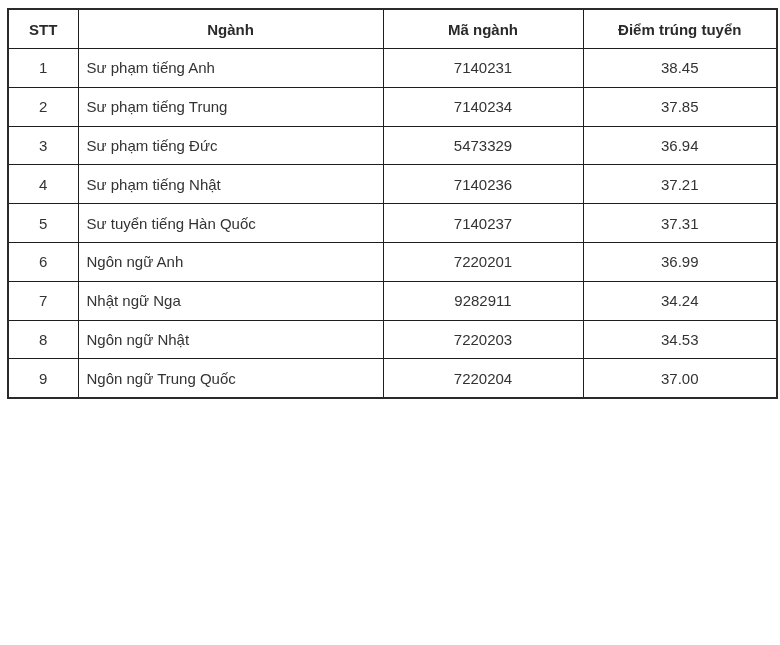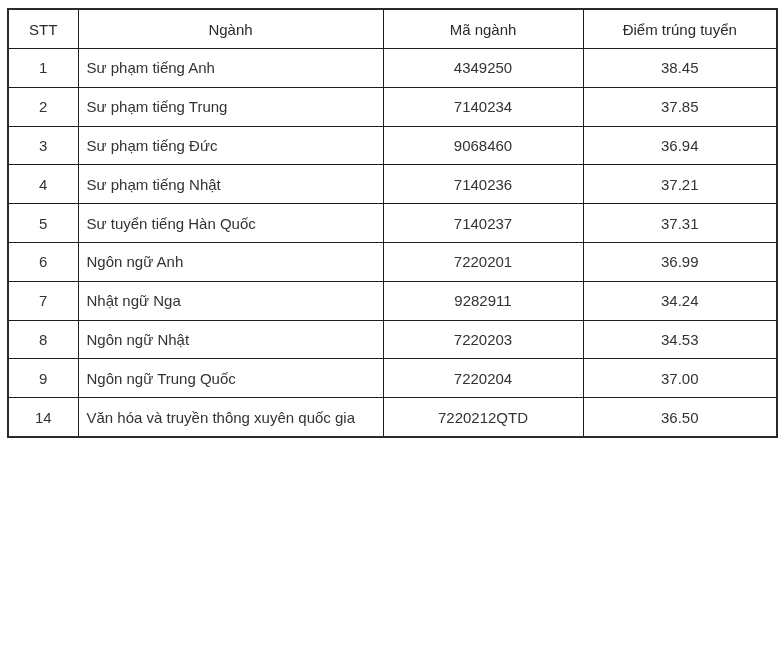--- a/index.html
+++ b/index.html
@@ -13,21 +13,21 @@
     col.c1 { width: 70px; }
     col.c2 { width: 305px; }
     col.c3 { width: 200px; }
     col.c4 { width: 194px; }
     th, td {
       border: 1.5px solid #1e1e1e;
       font-size: 15px; color: #333333;
       padding: 0 8px;
       white-space: nowrap;
     }
-    th { height: 38px; font-weight: normal; color: #2a2a2a; text-align: center; }
+    th { height: 38px; font-weight: bold; color: #2a2a2a; text-align: center; }
     td { height: 37.8px; }
     td.center { text-align: center; }
     td.left { text-align: left; padding-left: 8px; }
   </style>
 </head>
 <body>
 
 <table>
   <colgroup>
     <col class="c1">
@@ -40,33 +40,33 @@
       <th>STT</th>
       <th>Ngành</th>
       <th>Mã ngành</th>
       <th>Điểm trúng tuyển</th>
     </tr>
   </thead>
   <tbody>
     <tr>
       <td class="center">1</td>
       <td class="left">Sư phạm tiếng Anh</td>
-      <td class="center">4349250</td>
+      <td class="center">7140231</td>
       <td class="center">38.45</td>
     </tr>
     <tr>
       <td class="center">2</td>
       <td class="left">Sư phạm tiếng Trung</td>
       <td class="center">7140234</td>
       <td class="center">37.85</td>
     </tr>
     <tr>
       <td class="center">3</td>
       <td class="left">Sư phạm tiếng Đức</td>
-      <td class="center">9068460</td>
+      <td class="center">5473329</td>
       <td class="center">36.94</td>
     </tr>
     <tr>
       <td class="center">4</td>
       <td class="left">Sư phạm tiếng Nhật</td>
       <td class="center">7140236</td>
       <td class="center">37.21</td>
     </tr>
     <tr>
       <td class="center">5</td>
@@ -91,20 +91,14 @@
       <td class="left">Ngôn ngữ Nhật</td>
       <td class="center">7220203</td>
       <td class="center">34.53</td>
     </tr>
     <tr>
       <td class="center">9</td>
       <td class="left">Ngôn ngữ Trung Quốc</td>
       <td class="center">7220204</td>
       <td class="center">37.00</td>
     </tr>
-    <tr>
-      <td class="center">14</td>
-      <td class="left">Văn hóa và truyền thông xuyên quốc gia</td>
-      <td class="center">7220212QTD</td>
-      <td class="center">36.50</td>
-    </tr>
   </tbody>
 </table>
 
 </body></html>

